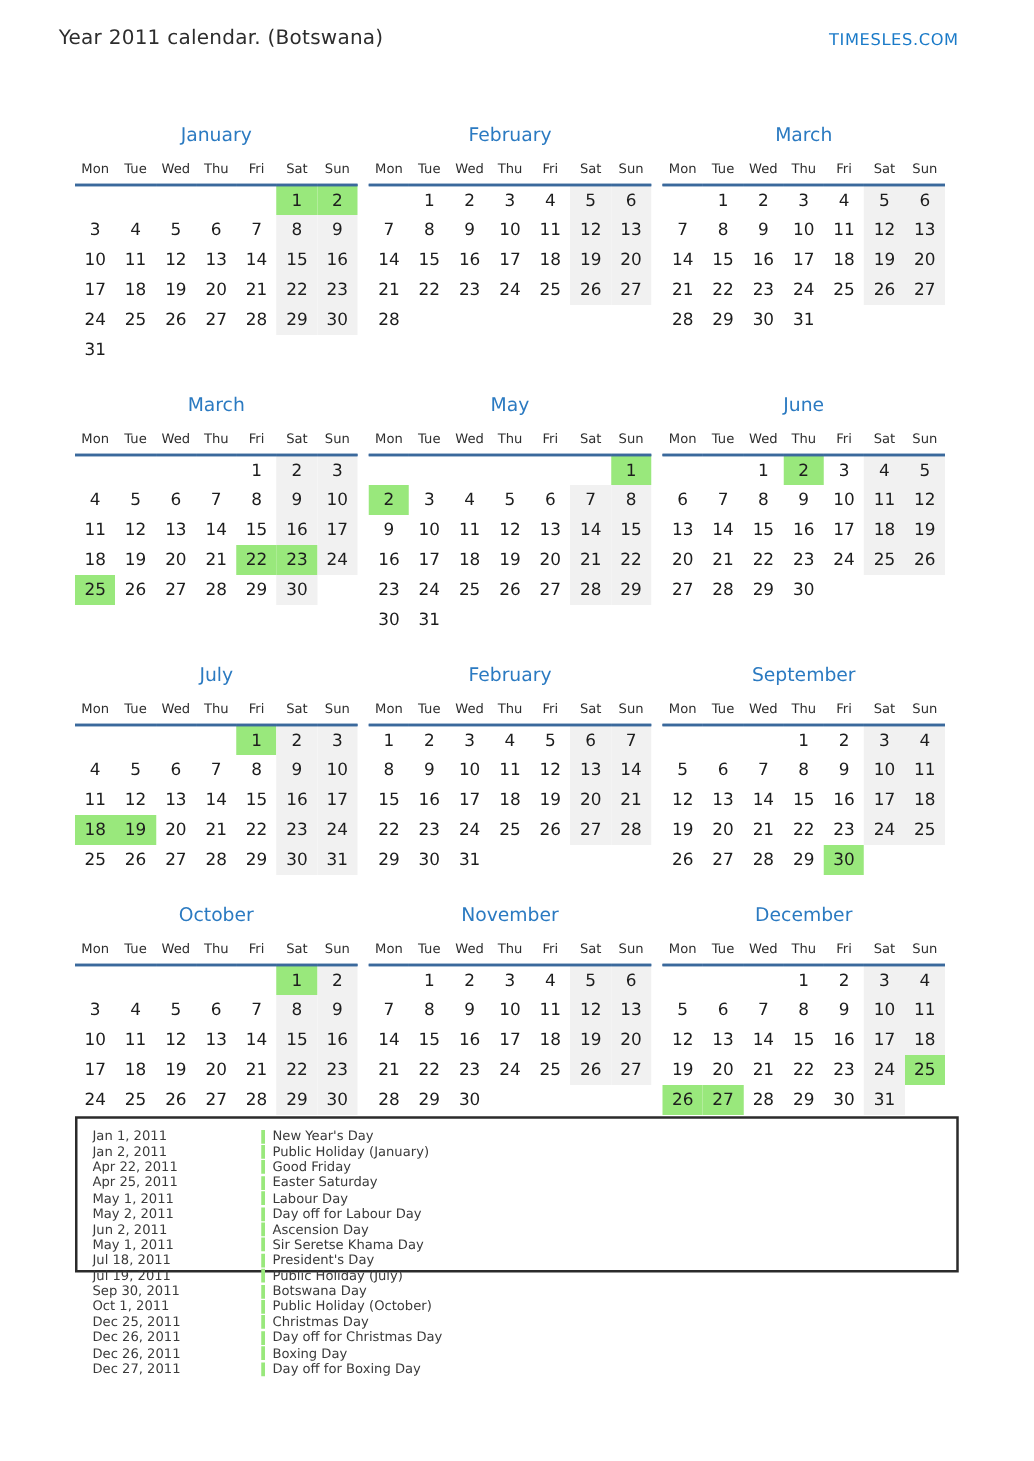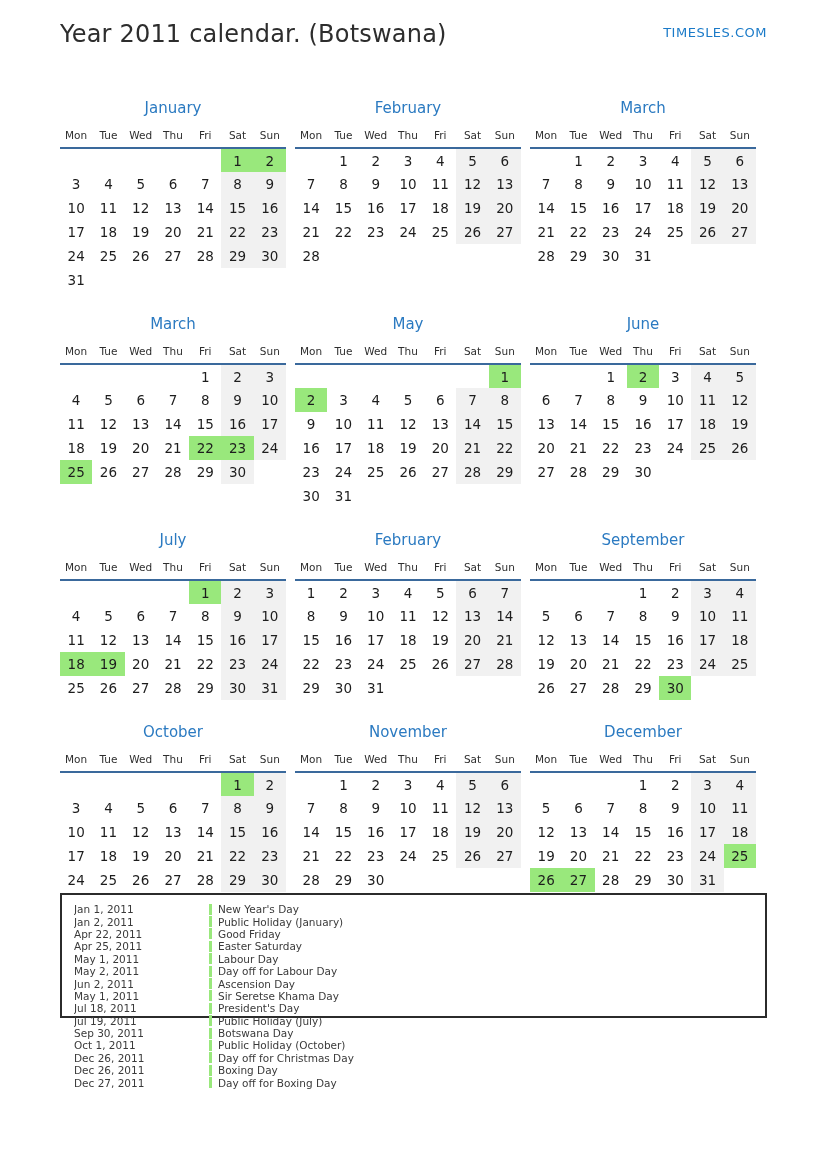--- a/index.html
+++ b/index.html
@@ -11,22 +11,22 @@
     --ink:#2d2d2d;
   }
   *{box-sizing:border-box;margin:0;padding:0;}
   html,body{background:#fff;}
   body{
     width:827px;height:1169px;position:relative;
     font-family:"DejaVu Sans","Liberation Sans",sans-serif;
     color:var(--ink);
   }
   .page-title{
-    position:absolute;left:60px;top:20px;
-    font-size:24px;font-weight:normal;color:#2d2d2d;letter-spacing:0.2px;
+    position:absolute;left:47px;top:20px;
+    font-size:16px;font-weight:normal;color:#2d2d2d;letter-spacing:0.2px;
   }
   .brand{
     position:absolute;right:60px;top:25px;
     font-size:13px;color:var(--brand-blue);text-decoration:none;letter-spacing:0.5px;
   }
   .months-grid{
     position:absolute;left:60px;top:70px;
     display:grid;grid-template-columns:repeat(3,226px);
     column-gap:9px;row-gap:21px;align-items:start;margin-top:27px;
   }
@@ -914,20 +914,25 @@
         <span class="legend-date">Sep 30, 2011</span>
         <span class="legend-marker"></span>
         <span class="legend-name">Botswana Day</span>
       </div>
       <div class="legend-row">
         <span class="legend-date">Oct 1, 2011</span>
         <span class="legend-marker"></span>
         <span class="legend-name">Public Holiday (October)</span>
       </div>
       <div class="legend-row">
+        <span class="legend-date">Dec 25, 2011</span>
+        <span class="legend-marker"></span>
+        <span class="legend-name">Christmas Day</span>
+      </div>
+      <div class="legend-row">
         <span class="legend-date">Dec 26, 2011</span>
         <span class="legend-marker"></span>
         <span class="legend-name">Day off for Christmas Day</span>
       </div>
       <div class="legend-row">
         <span class="legend-date">Dec 26, 2011</span>
         <span class="legend-marker"></span>
         <span class="legend-name">Boxing Day</span>
       </div>
       <div class="legend-row">

